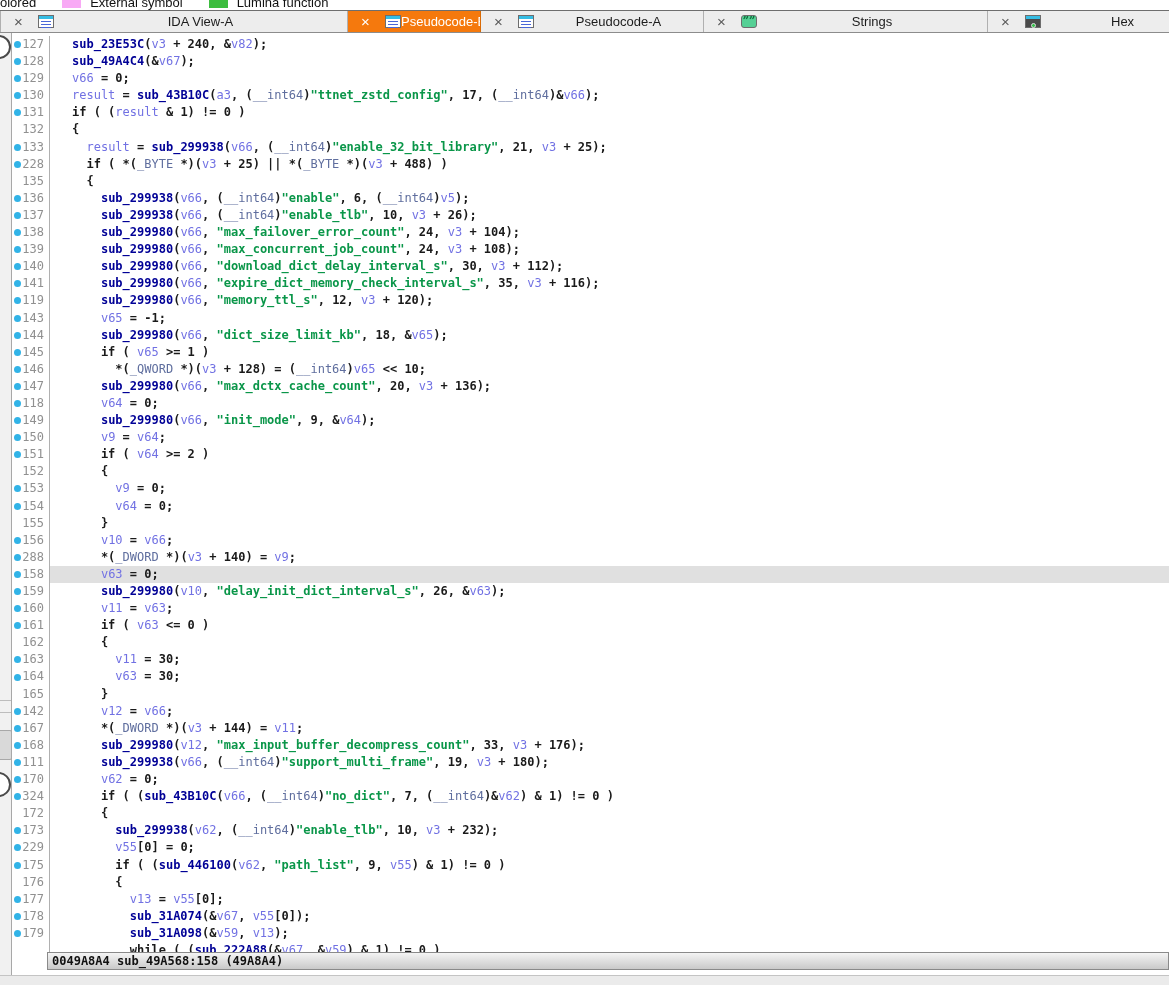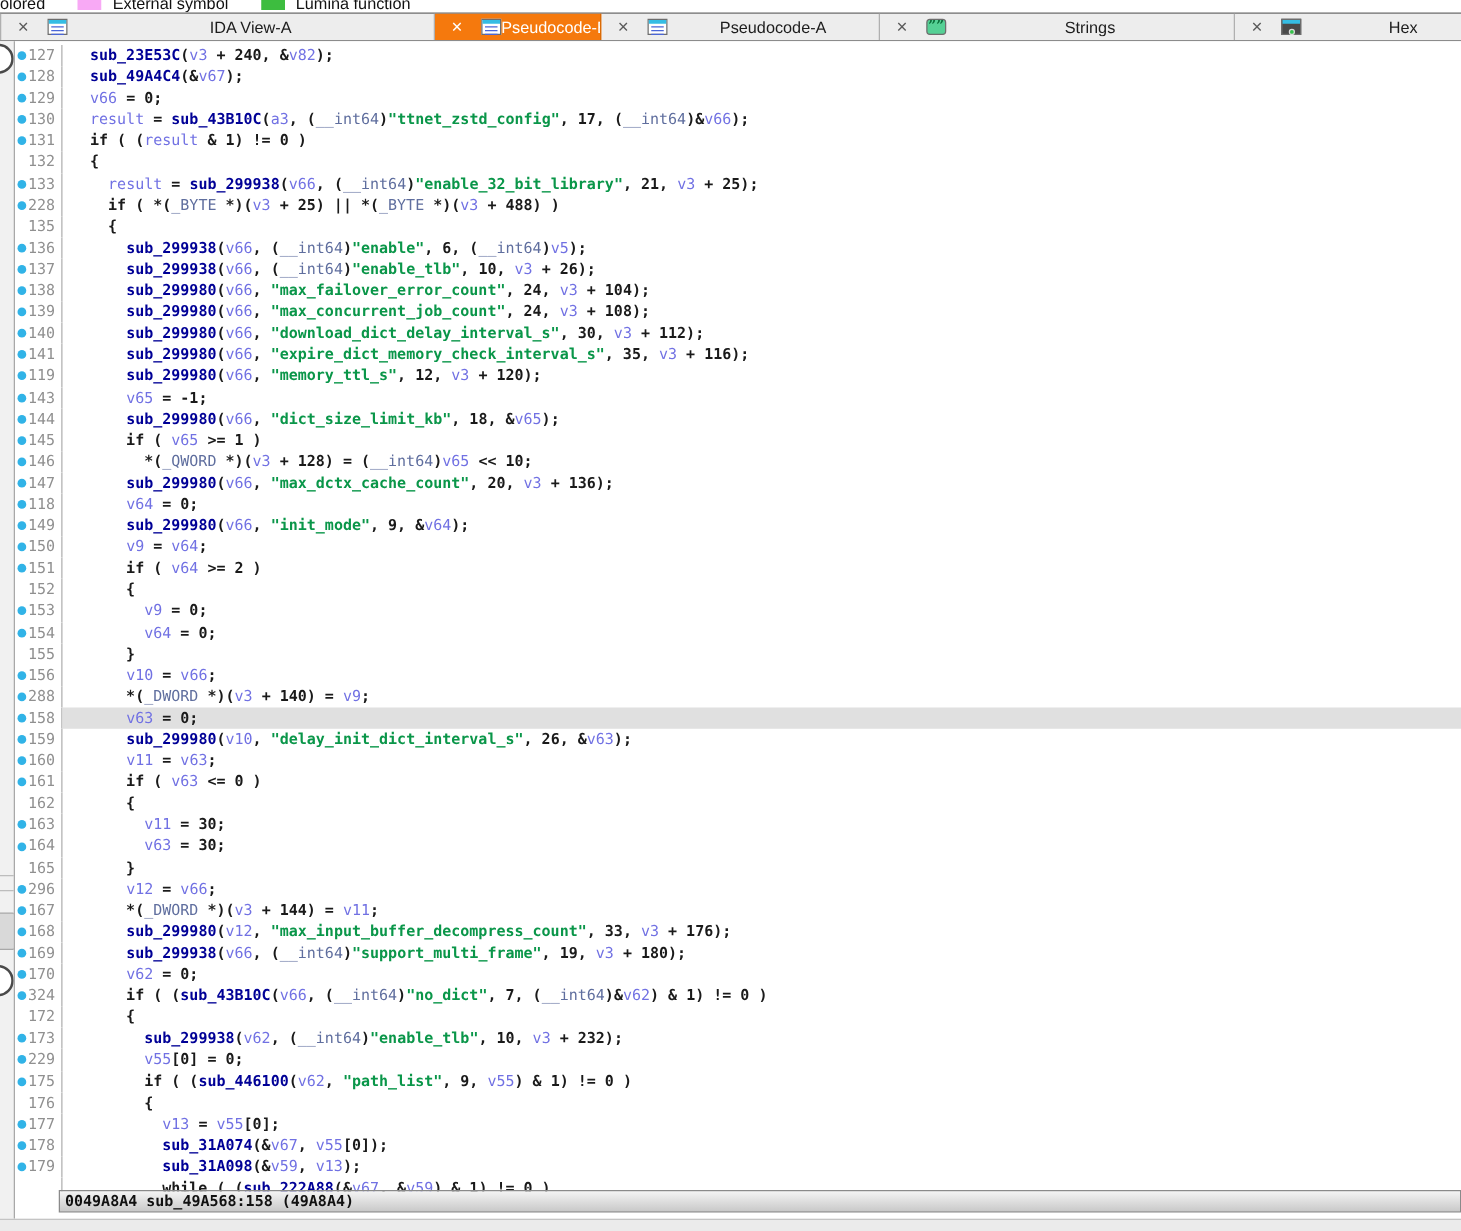--- a/index.html
+++ b/index.html
@@ -402,42 +402,42 @@
       <div class="code-row">
         <div class="gut">
           <span class="bpdot" style="background: rgb(49, 179, 231); visibility: hidden;"></span>
           <span class="lnum">165</span>
         </div>
         <div class="codetext"><span class="sg sg-p" style="color: rgb(26, 26, 26); font-weight: bold;">    }</span></div>
       </div>
       <div class="code-row">
         <div class="gut">
           <span class="bpdot" style="background: rgb(49, 179, 231);"></span>
-          <span class="lnum">296</span>
+          <span class="lnum">142</span>
         </div>
         <div class="codetext"><span class="sg sg-p" style="color: rgb(26, 26, 26); font-weight: bold;">    </span><span class="sg sg-v" style="color: rgb(113, 113, 227); font-weight: normal;">v12</span><span class="sg sg-p" style="color: rgb(26, 26, 26); font-weight: bold;"> = </span><span class="sg sg-v" style="color: rgb(113, 113, 227); font-weight: normal;">v66</span><span class="sg sg-p" style="color: rgb(26, 26, 26); font-weight: bold;">;</span></div>
       </div>
       <div class="code-row">
         <div class="gut">
           <span class="bpdot" style="background: rgb(49, 179, 231);"></span>
           <span class="lnum">167</span>
         </div>
         <div class="codetext"><span class="sg sg-p" style="color: rgb(26, 26, 26); font-weight: bold;">    *(</span><span class="sg sg-c" style="color: rgb(95, 110, 158); font-weight: normal;">_DWORD</span><span class="sg sg-p" style="color: rgb(26, 26, 26); font-weight: bold;"> *)(</span><span class="sg sg-v" style="color: rgb(113, 113, 227); font-weight: normal;">v3</span><span class="sg sg-p" style="color: rgb(26, 26, 26); font-weight: bold;"> + 144) = </span><span class="sg sg-v" style="color: rgb(113, 113, 227); font-weight: normal;">v11</span><span class="sg sg-p" style="color: rgb(26, 26, 26); font-weight: bold;">;</span></div>
       </div>
       <div class="code-row">
         <div class="gut">
           <span class="bpdot" style="background: rgb(49, 179, 231);"></span>
           <span class="lnum">168</span>
         </div>
         <div class="codetext"><span class="sg sg-p" style="color: rgb(26, 26, 26); font-weight: bold;">    </span><span class="sg sg-f" style="color: rgb(0, 0, 150); font-weight: bold;">sub_299980</span><span class="sg sg-p" style="color: rgb(26, 26, 26); font-weight: bold;">(</span><span class="sg sg-v" style="color: rgb(113, 113, 227); font-weight: normal;">v12</span><span class="sg sg-p" style="color: rgb(26, 26, 26); font-weight: bold;">, </span><span class="sg sg-s" style="color: rgb(10, 150, 73); font-weight: bold;">"max_input_buffer_decompress_count"</span><span class="sg sg-p" style="color: rgb(26, 26, 26); font-weight: bold;">, 33, </span><span class="sg sg-v" style="color: rgb(113, 113, 227); font-weight: normal;">v3</span><span class="sg sg-p" style="color: rgb(26, 26, 26); font-weight: bold;"> + 176);</span></div>
       </div>
       <div class="code-row">
         <div class="gut">
           <span class="bpdot" style="background: rgb(49, 179, 231);"></span>
-          <span class="lnum">169</span>
+          <span class="lnum">111</span>
         </div>
         <div class="codetext"><span class="sg sg-p" style="color: rgb(26, 26, 26); font-weight: bold;">    </span><span class="sg sg-f" style="color: rgb(0, 0, 150); font-weight: bold;">sub_299938</span><span class="sg sg-p" style="color: rgb(26, 26, 26); font-weight: bold;">(</span><span class="sg sg-v" style="color: rgb(113, 113, 227); font-weight: normal;">v66</span><span class="sg sg-p" style="color: rgb(26, 26, 26); font-weight: bold;">, (</span><span class="sg sg-c" style="color: rgb(95, 110, 158); font-weight: normal;">__int64</span><span class="sg sg-p" style="color: rgb(26, 26, 26); font-weight: bold;">)</span><span class="sg sg-s" style="color: rgb(10, 150, 73); font-weight: bold;">"support_multi_frame"</span><span class="sg sg-p" style="color: rgb(26, 26, 26); font-weight: bold;">, 19, </span><span class="sg sg-v" style="color: rgb(113, 113, 227); font-weight: normal;">v3</span><span class="sg sg-p" style="color: rgb(26, 26, 26); font-weight: bold;"> + 180);</span></div>
       </div>
       <div class="code-row">
         <div class="gut">
           <span class="bpdot" style="background: rgb(49, 179, 231);"></span>
           <span class="lnum">170</span>
         </div>
         <div class="codetext"><span class="sg sg-p" style="color: rgb(26, 26, 26); font-weight: bold;">    </span><span class="sg sg-v" style="color: rgb(113, 113, 227); font-weight: normal;">v62</span><span class="sg sg-p" style="color: rgb(26, 26, 26); font-weight: bold;"> = 0;</span></div>
       </div>

